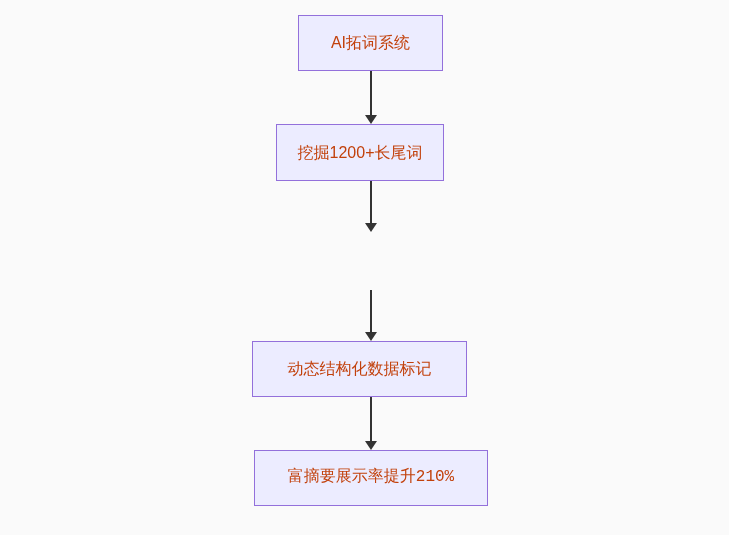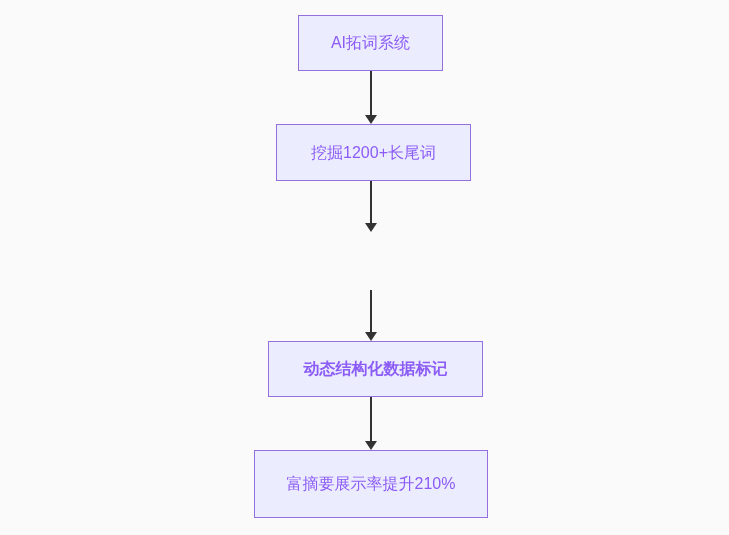--- a/index.html
+++ b/index.html
@@ -13,34 +13,34 @@
     width: 729px;
     height: 535px;
     background: #fafafa;
     overflow: hidden;
   }
   .node {
     position: absolute;
     box-sizing: border-box;
     background: #ECECFF;
     border: 1px solid #9370DB;
-    color: #8b5cf6;
+    color: #c2410c;
     display: flex;
     align-items: center;
     justify-content: center;
     font-size: 16px;
     line-height: 1.2;
     text-align: center;
     white-space: nowrap;
   }
   .node-0 { left: 298px; top: 15px;  width: 145px; height: 56px; }
-  .node-1 { left: 276px; top: 124px; width: 195px; height: 57px; }
+  .node-1 { left: 276px; top: 124px; width: 168px; height: 57px; }
   .node-2 { left: 260px; top: 232px; width: 222px; height: 58px; }
-  .node-3 { left: 268px; top: 341px; width: 215px; height: 56px; font-weight: bold; }
-  .node-4 { left: 254px; top: 450px; width: 234px; height: 68px; }
+  .node-3 { left: 252px; top: 341px; width: 215px; height: 56px; }
+  .node-4 { left: 254px; top: 450px; width: 234px; height: 56px; font-family: Liberation Mono, monospace; }
 
   .edge {
     position: absolute;
     left: 362px;
     width: 18px;
   }
   .edge-0 { top: 71px;  height: 53px; }
   .edge-1 { top: 181px; height: 51px; }
   .edge-2 { top: 290px; height: 51px; }
   .edge-3 { top: 397px; height: 53px; }

